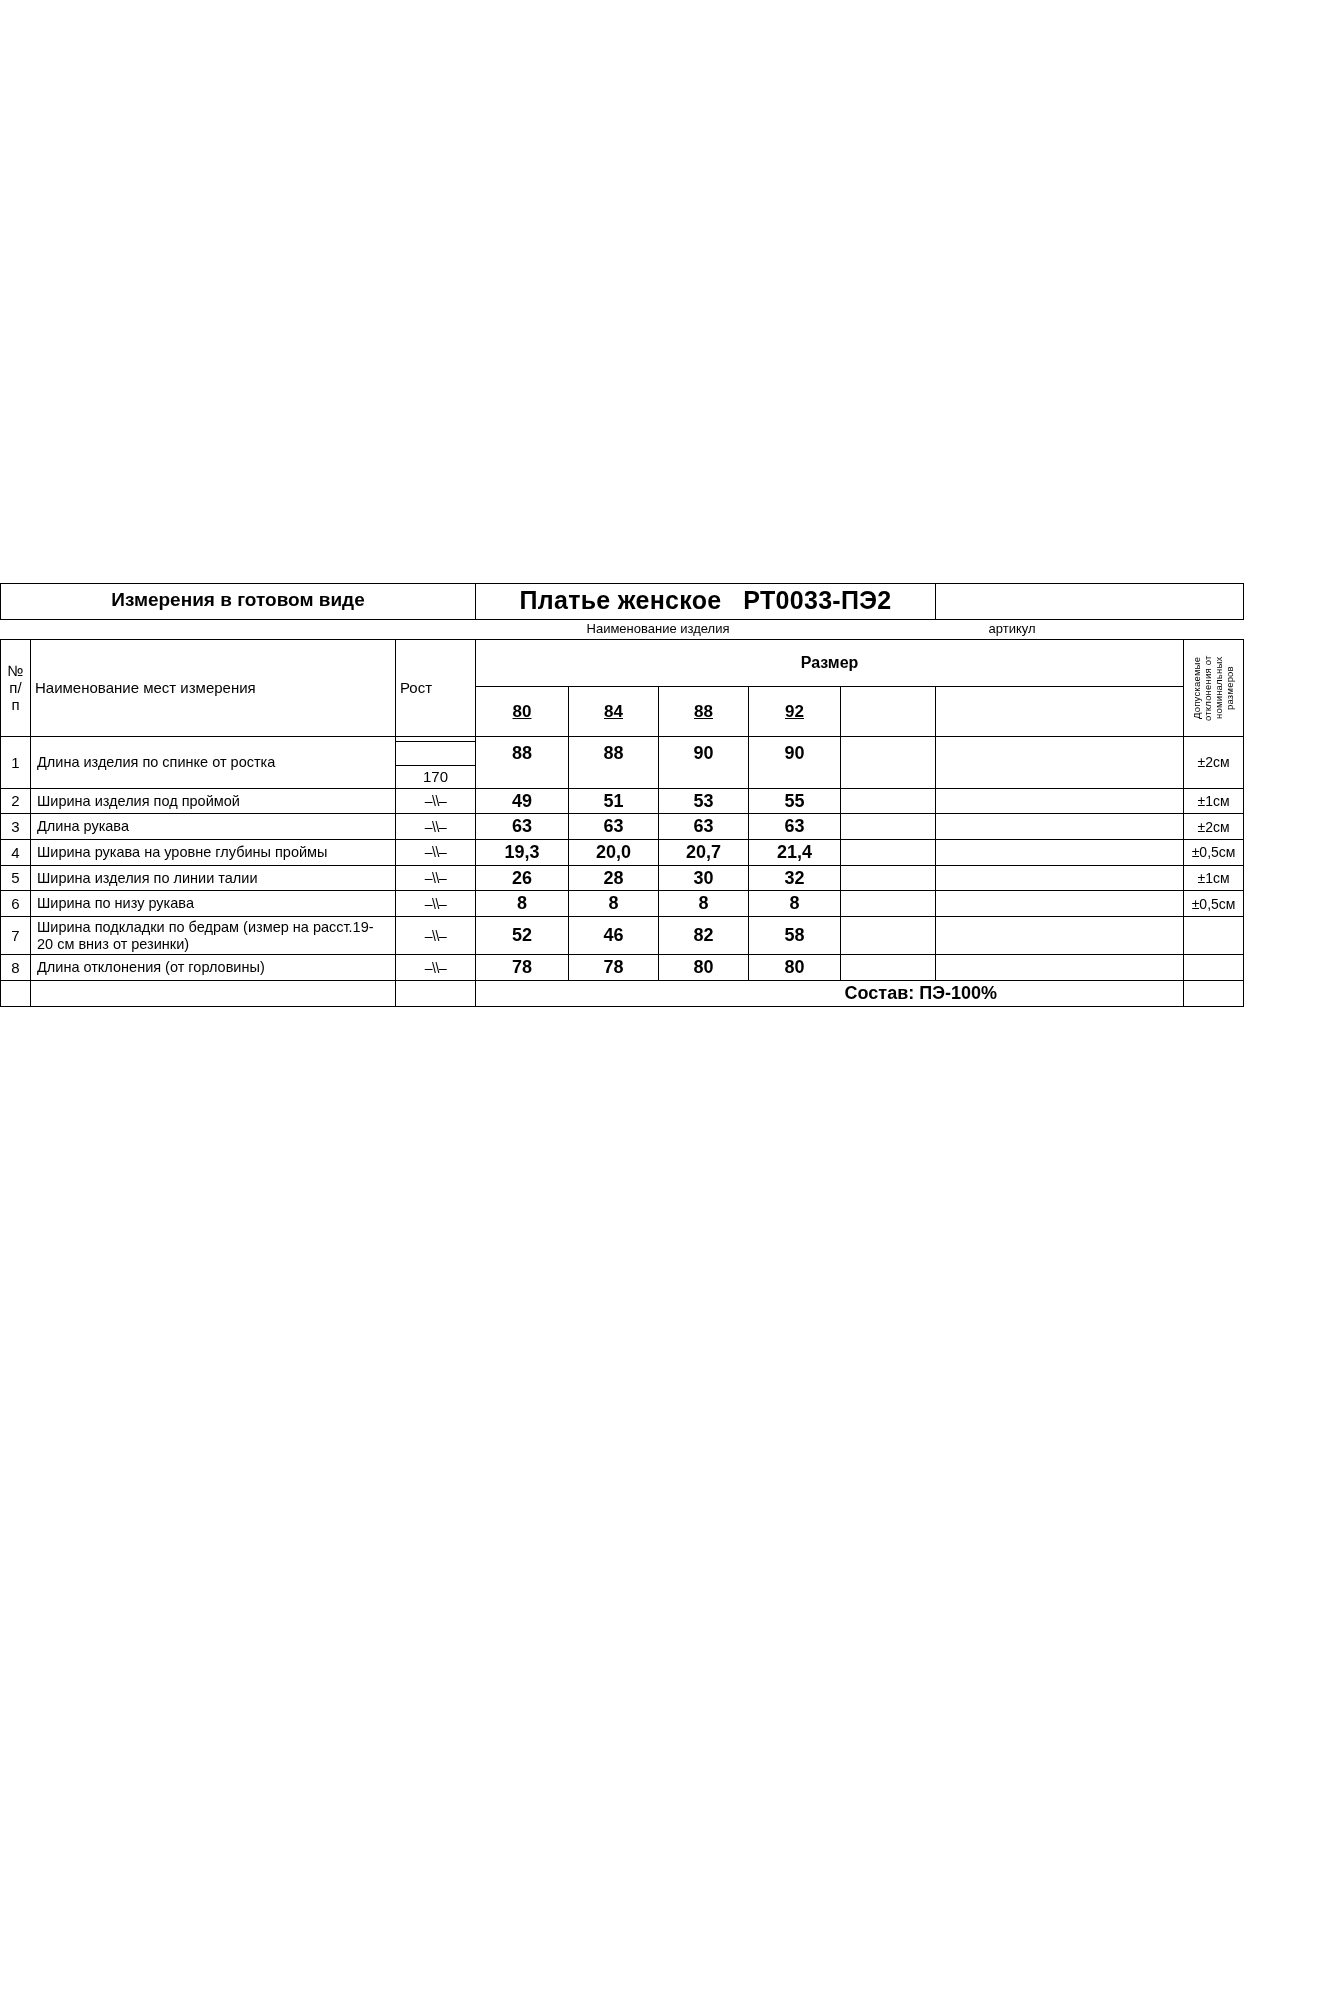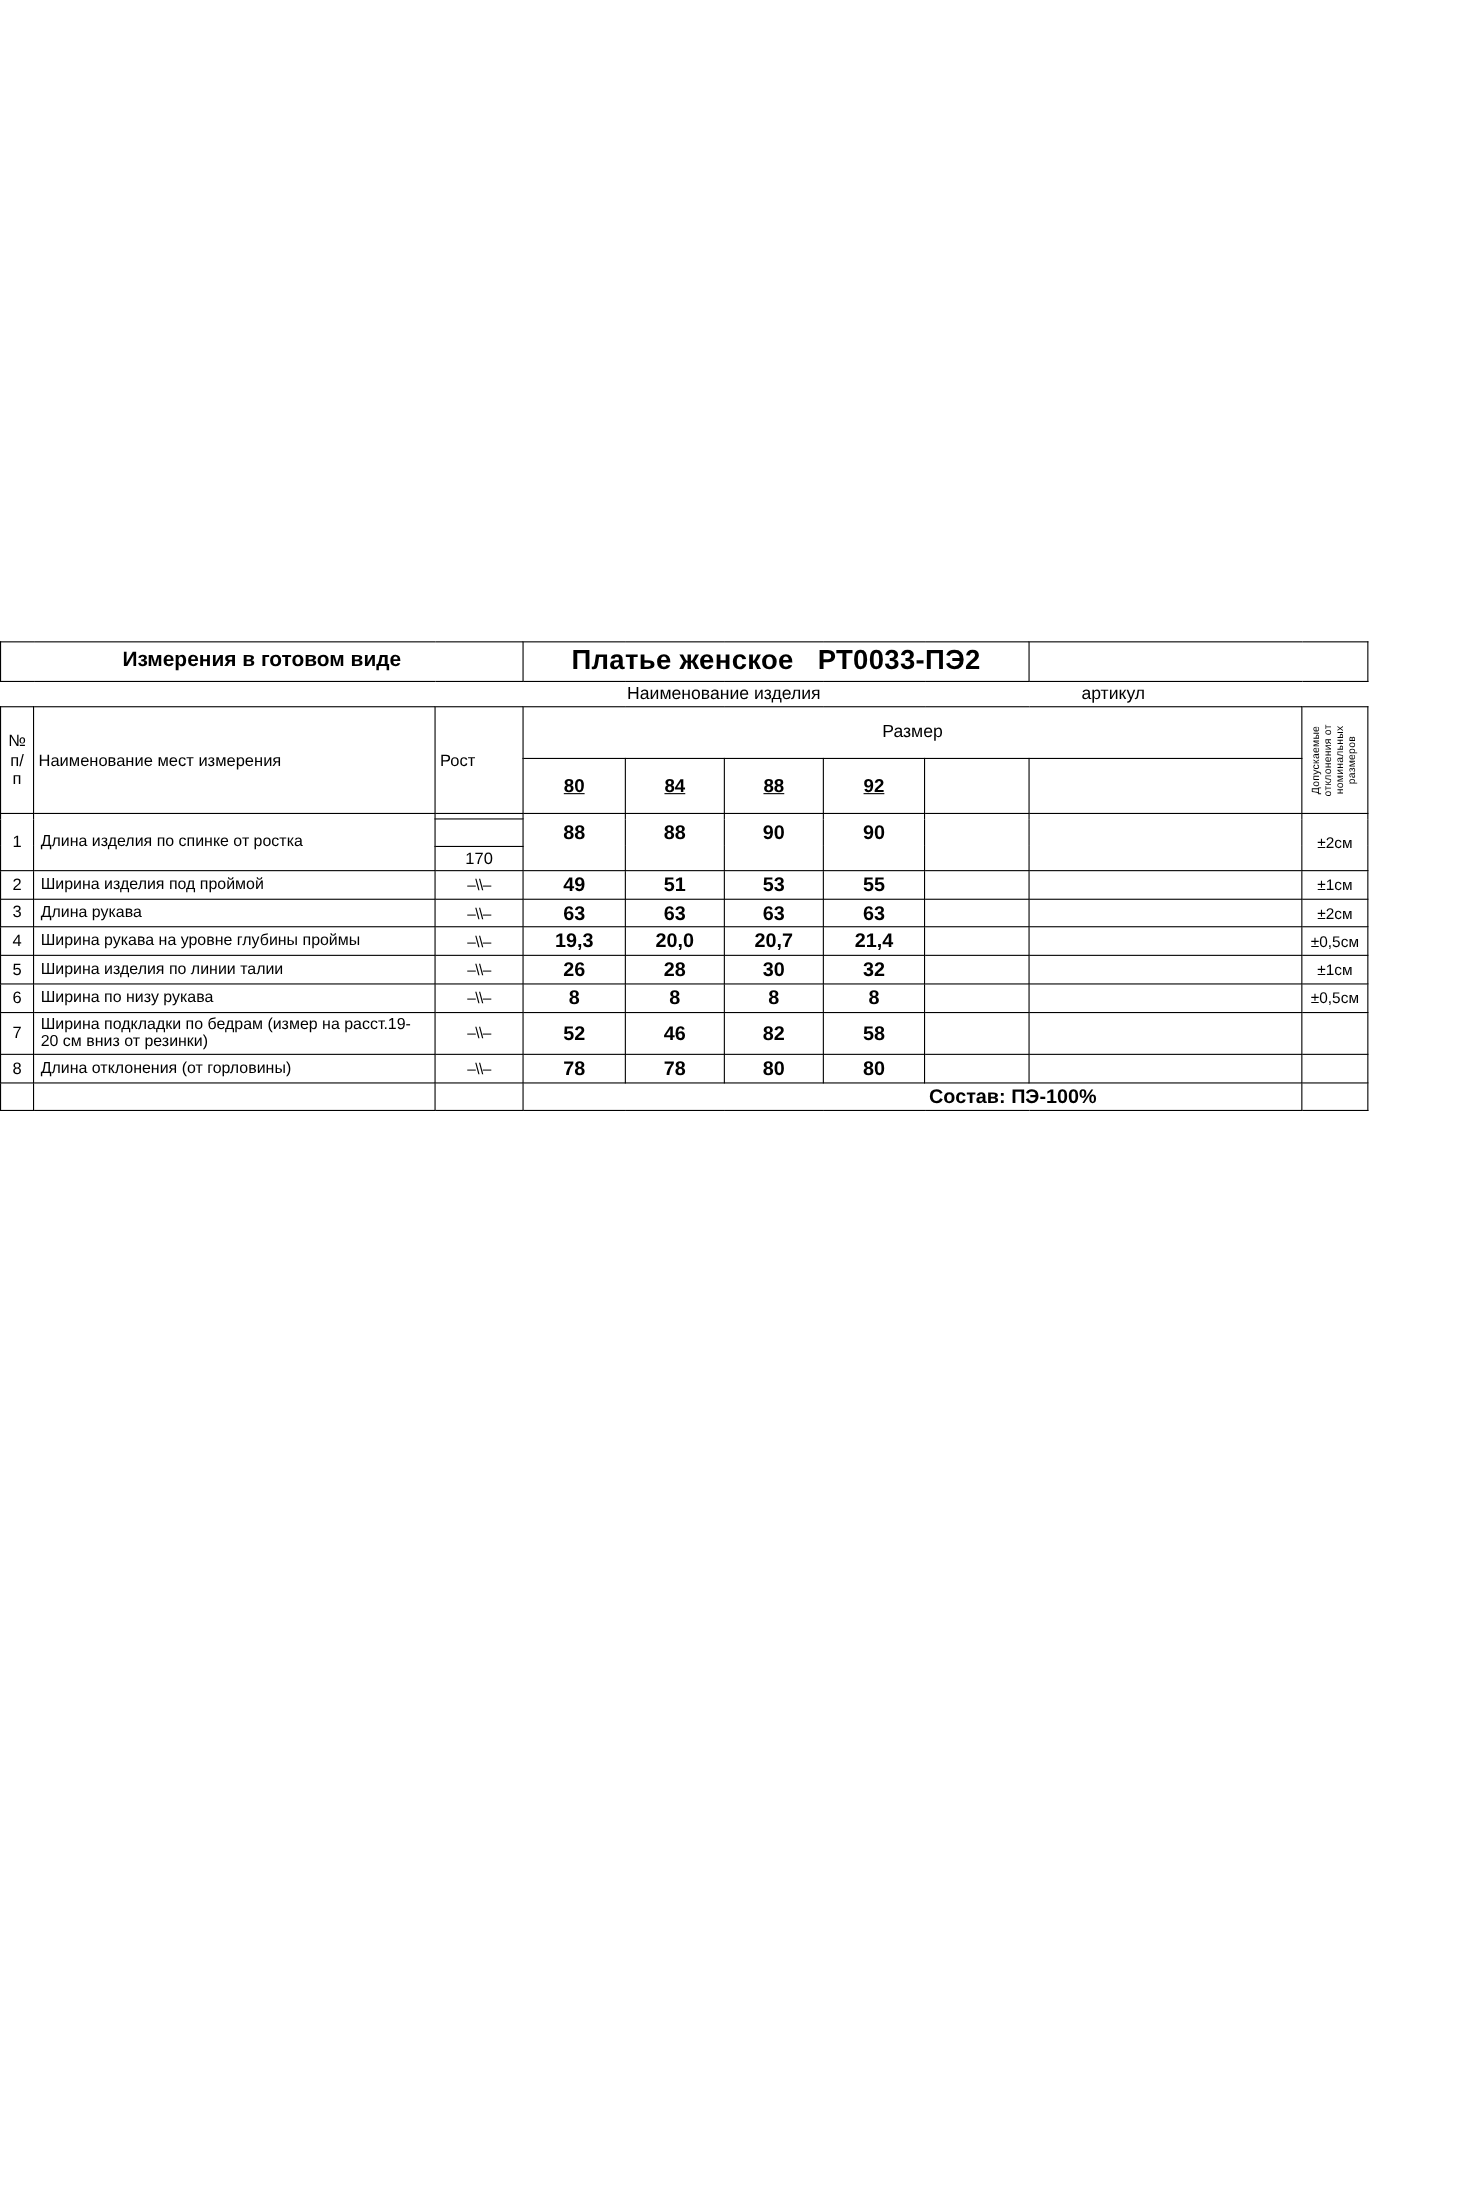--- a/index.html
+++ b/index.html
@@ -65,33 +65,34 @@
   }
   .t-main {
     font-size: 25px;
     font-weight: bold;
     text-align: center;
     padding-bottom: 4px !important;
     letter-spacing: 0.3px;
     margin-top: 40px;
   }
   .subcap {
-    font-size: 16px;
+    font-size: 13px;
     text-align: center;
     border: none !important;
     padding-bottom: 2px !important;
   }
 
   .hdr-center {
     text-align: left;
     font-size: 15px;
   }
   .hdr-size {
     text-align: center;
     font-size: 16px;
+    font-weight: bold;
   }
   .size-num {
     text-align: center;
     font-weight: bold;
     font-size: 17px;
     text-decoration: underline;
   }
   .vert-note {
     font-size: 9.5px;
     text-align: center;

